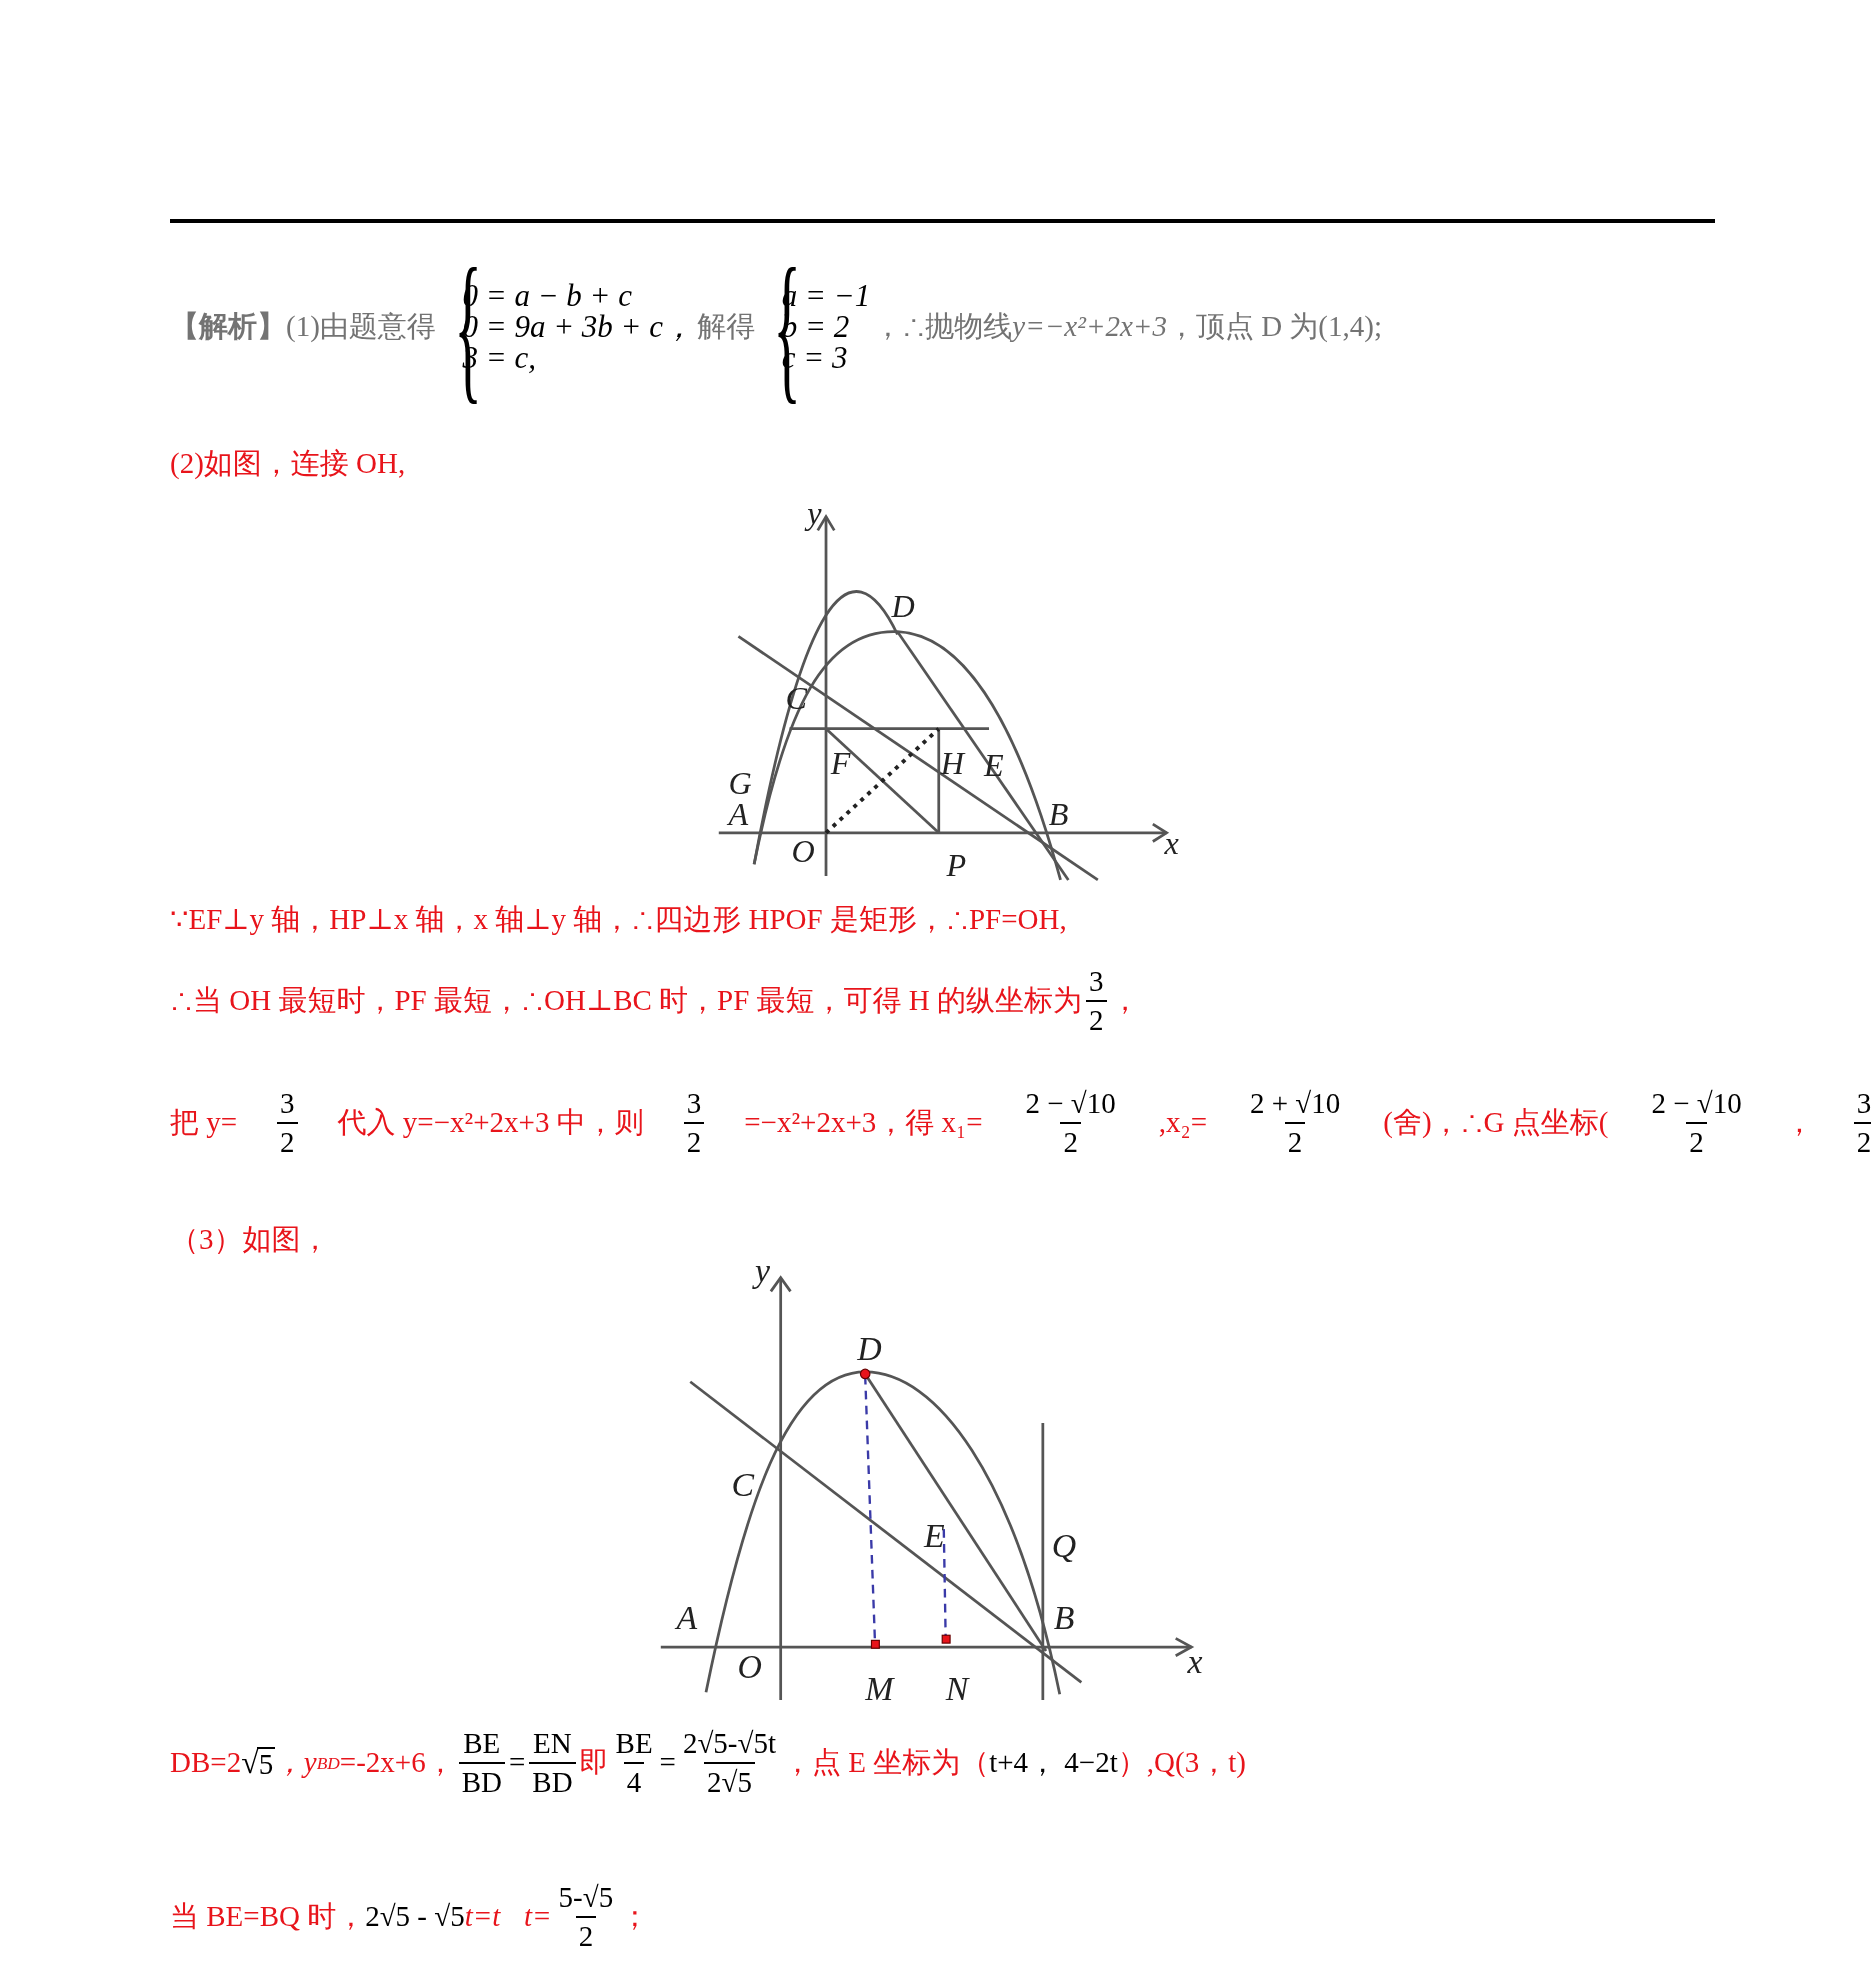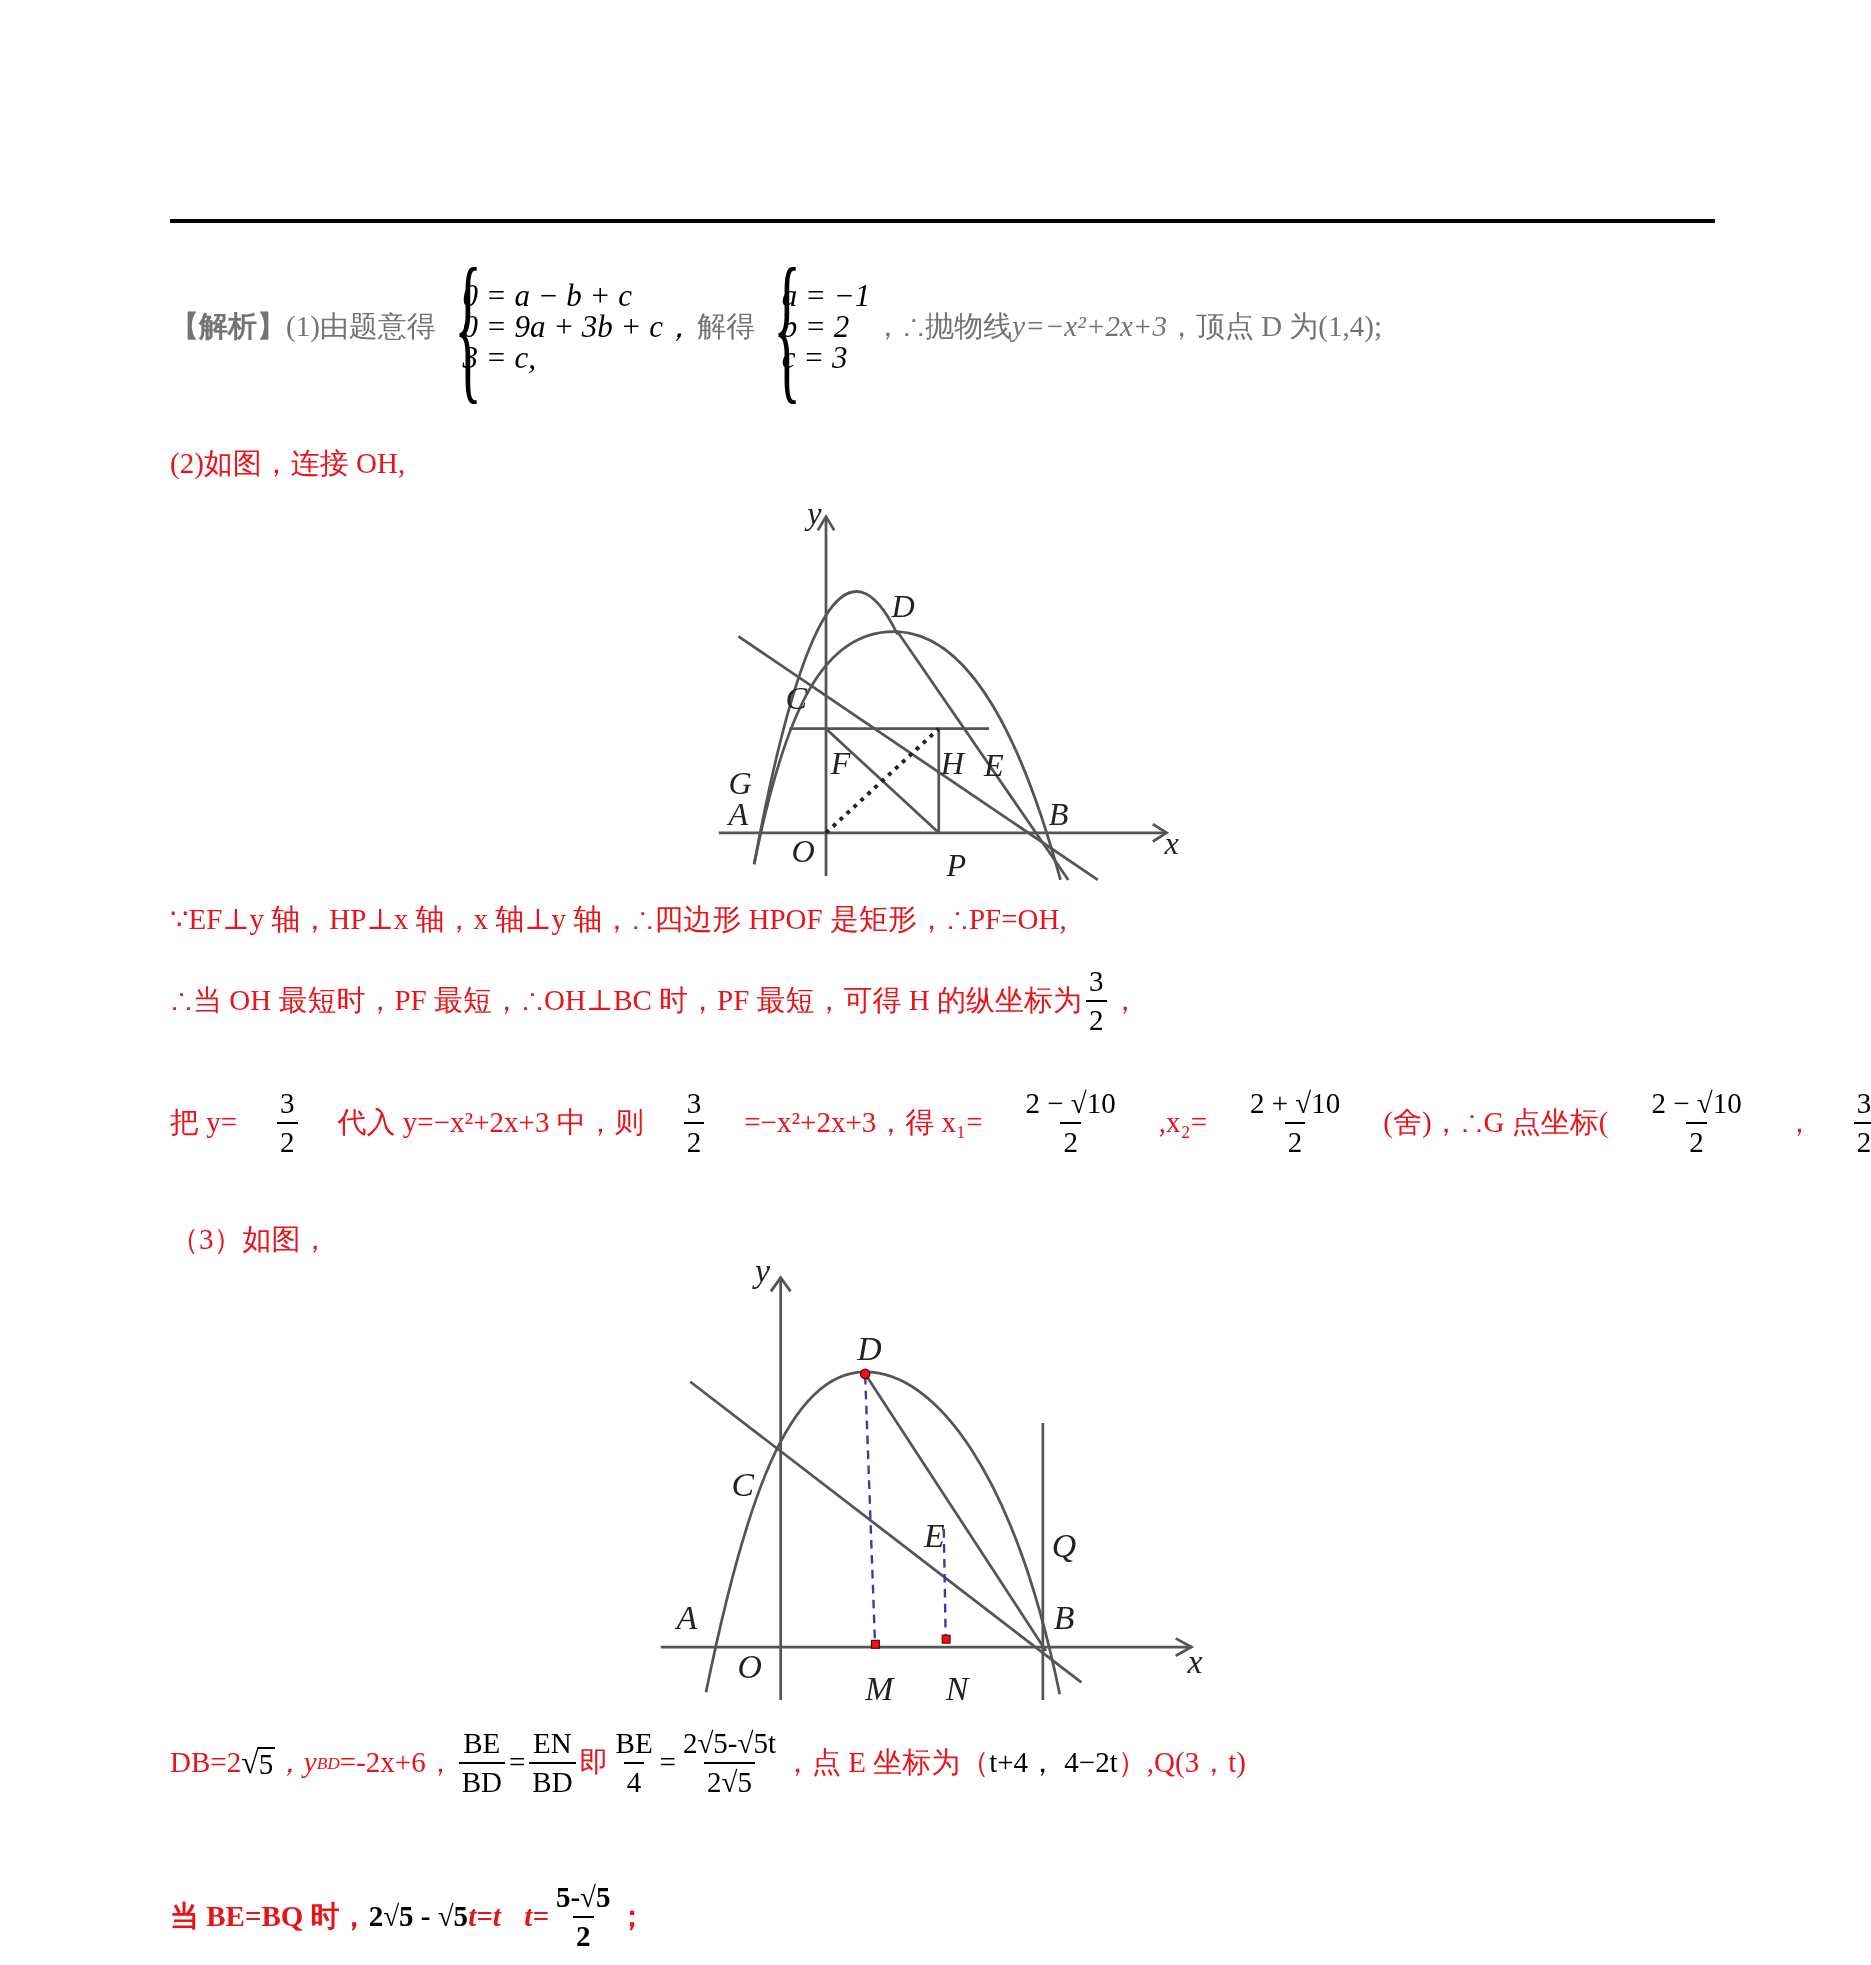--- a/index.html
+++ b/index.html
@@ -210,21 +210,21 @@
   <span class="blk">=</span>
   <span class="frac">
       <span class="num">2√5-√5t</span>
       <span class="den">2√5</span>
     </span>
   <span>，点 E 坐标为（</span>
   <span class="blk">t+4， 4−2t</span>
   <span>）,Q(3，t)</span>
 </div>
 
-<div class="line" style="top:1883px;font-weight:bold;">
+<div class="line" style="top:1883px;">
   <span>当 BE=BQ 时，</span>
   <span class="blk">2√5 - √5</span>
   <span class="it"> t=t</span>
   <span class="gap"></span>
   <span class="it">t=</span>
   <span class="frac">
       <span class="num">5-√5</span>
       <span class="den">2</span>
     </span>
   <span>；</span>

